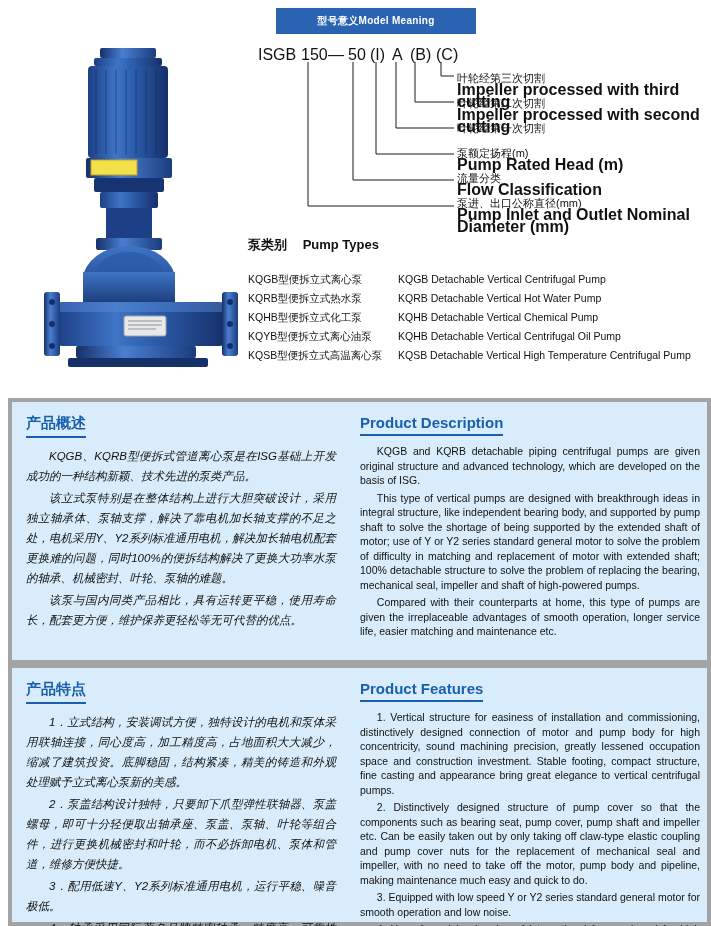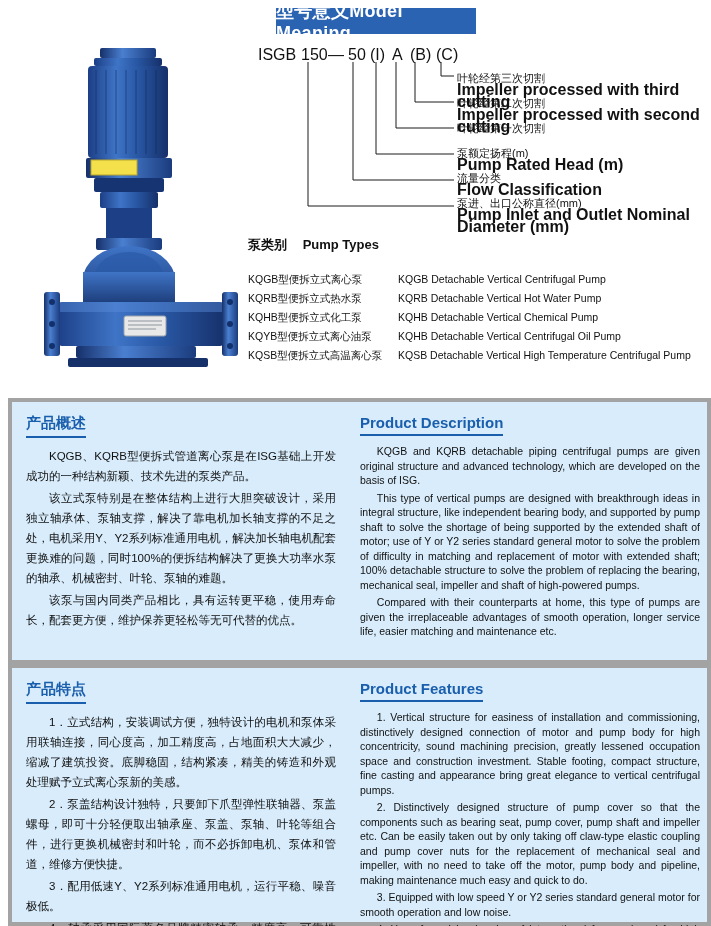--- a/index.html
+++ b/index.html
@@ -7,21 +7,21 @@
     width:711px;height:926px;background:#ffffff;
     font-family:"Liberation Sans", sans-serif;
     color:#1a1a1a;position:relative;overflow:hidden;
   }
   .page{position:relative;width:711px;height:926px;}
 
   
   .top{position:relative;height:390px;}
   .title-bar{
     position:absolute;left:276px;top:8px;width:200px;height:26px;
-    background:#2b63b3;color:#ffffff;font-size:18px;font-weight:bold;
+    background:#2b63b3;color:#ffffff;font-size:10px;font-weight:bold;
     display:flex;align-items:center;justify-content:center;letter-spacing:.3px;
   }
 
   
   .pump{position:absolute;left:28px;top:40px;width:230px;height:335px;}
   .pump svg{display:block;}
 
   
   .model{position:absolute;left:258px;top:46px;width:445px;height:200px;font-size:11px;}
   .code-row{position:relative;height:18px;}
@@ -52,21 +52,21 @@
   .col-r{position:absolute;left:348px;top:12px;width:340px;}
 
   .sec-title{
     font-size:15px;font-weight:bold;color:#1a5fae;
     display:inline-block;padding-bottom:3px;border-bottom:2px solid #1a5fae;
     margin-bottom:8px;
   }
   .sec-title.en{color:#1a5fae;}
 
   .body-cn{font-size:11.5px;line-height:20px;color:#111;text-align:justify;}
-  .body-cn p{margin:0 8px 2px 0;text-indent:2em;}
+  .body-cn p{margin:0 8px 2px 0;text-indent:2em;font-style:italic;}
   .body-en{font-size:10.5px;line-height:14.5px;color:#111;text-align:justify;}
   .body-en p{margin:0 0 3px 0;text-indent:1.6em;}
 </style>
 </head>
 <body>
 
 <div class="page">
 
   <div class="top">
 

